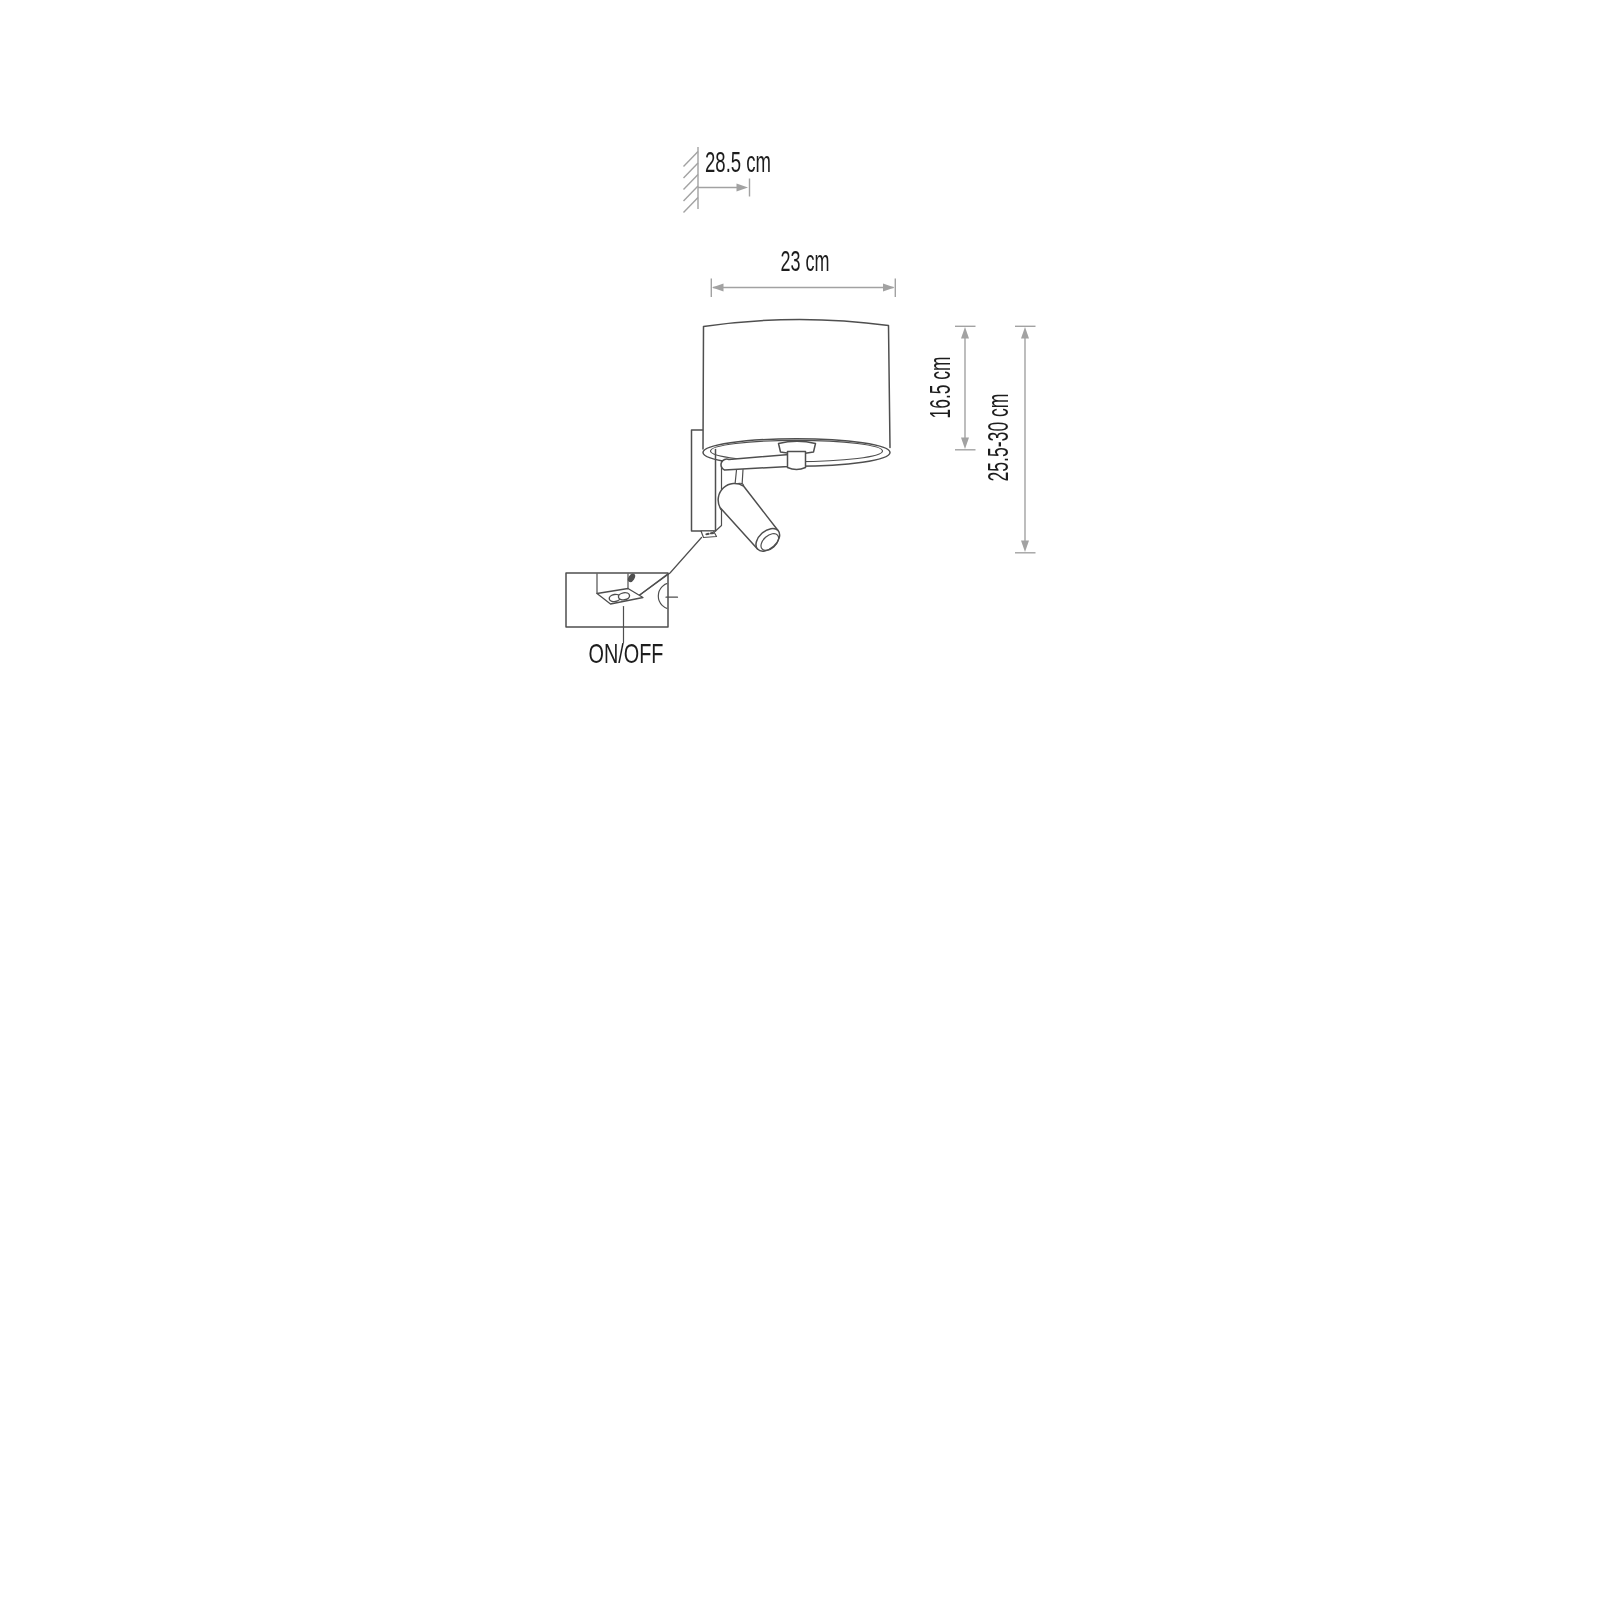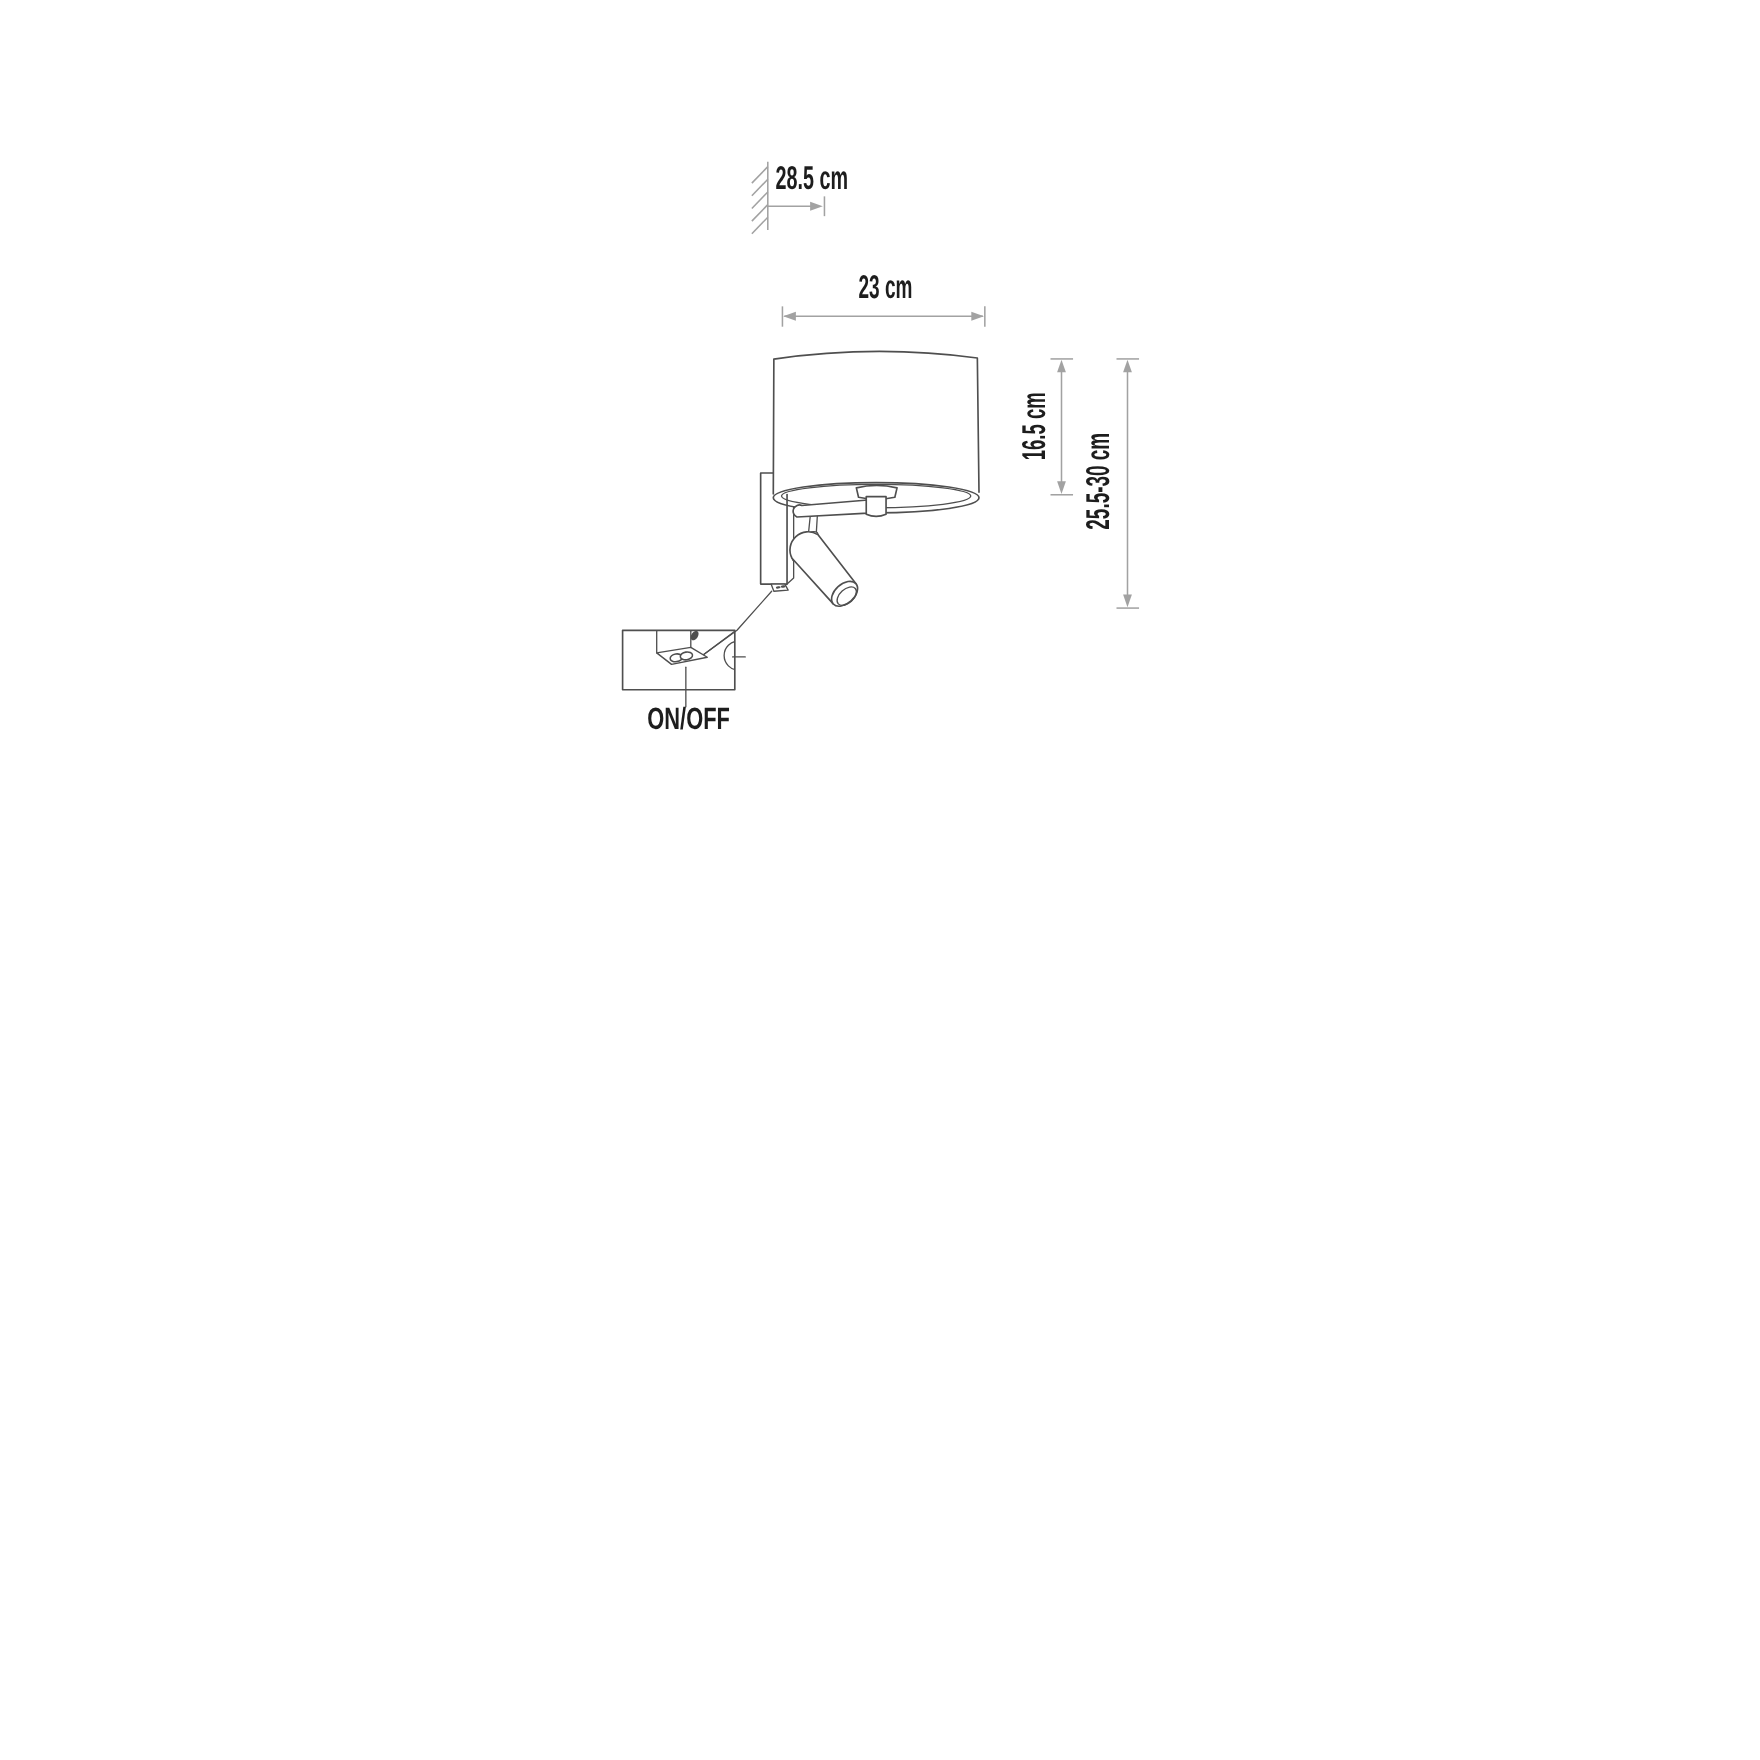--- a/index.html
+++ b/index.html
@@ -7,21 +7,20 @@
     padding: 0;
     background: #ffffff;
   }
   #canvas {
     position: relative;
     width: 1600px;
     height: 1600px;
     background: var(--background, #fff);
     overflow: hidden;
     font-family: "Liberation Sans", sans-serif;
-    font-weight: bold;
   }
   svg { display: block; }
 
   
   .draw {
     stroke: var(--drawing-line, #4f4f4f);
     stroke-width: 1.5;
     fill: none;
     stroke-linecap: round;
     stroke-linejoin: round;

